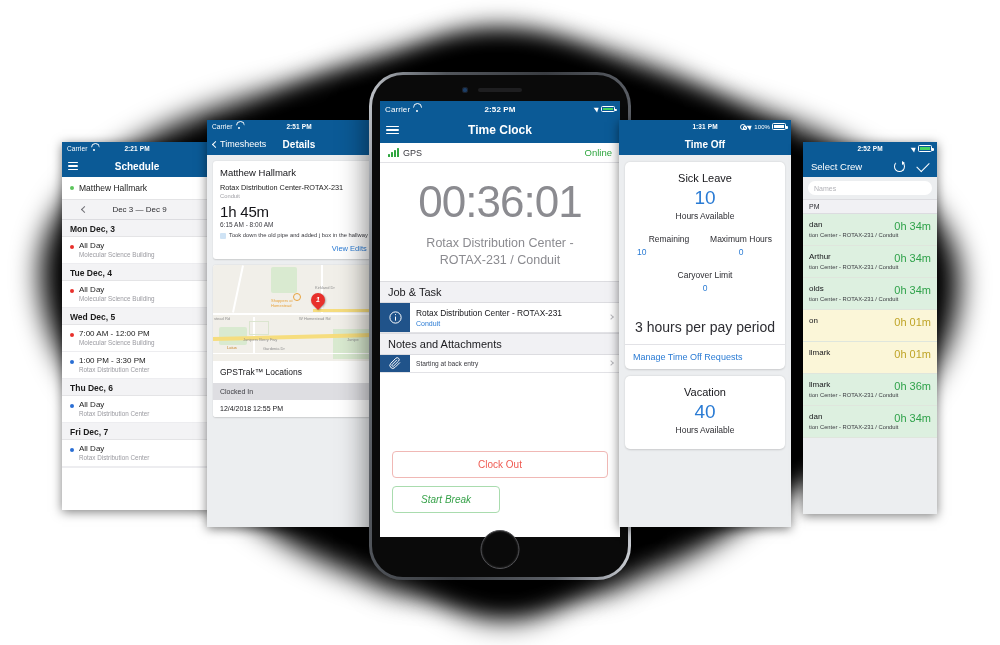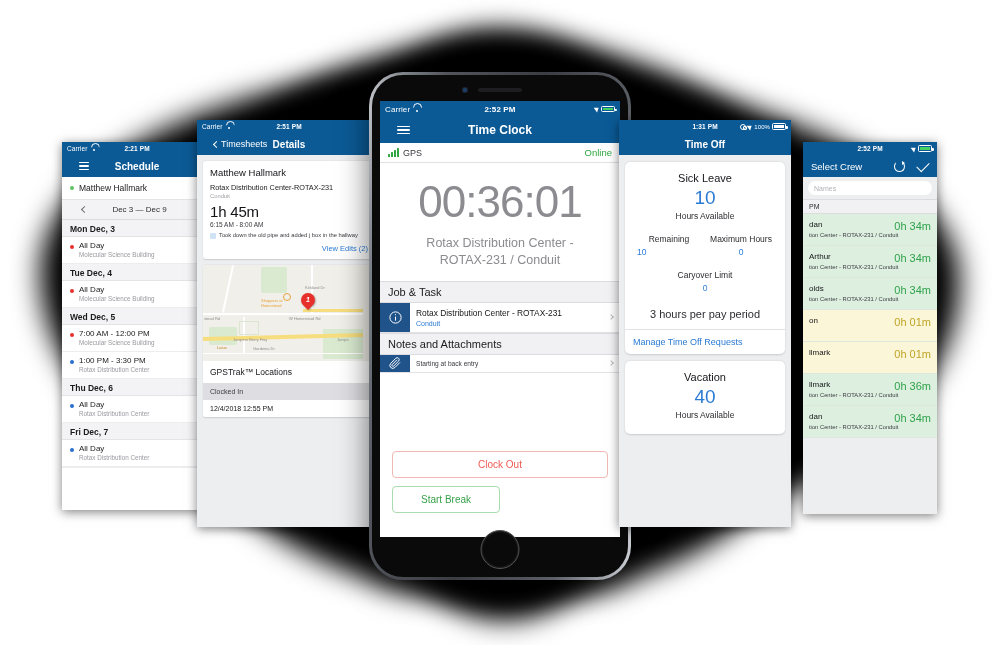--- a/index.html
+++ b/index.html
@@ -58,21 +58,21 @@
   .lock-circ { display:inline-block; width:6px; height:6px; border:1px solid #fff; border-radius:50%; position:relative; }
   .lock-circ::after { content:""; position:absolute; left:1.5px; top:1.5px; width:2px; height:2px; border:1px solid #fff; border-radius:1px; }
 
   
   .navbar {
     height: 22px;
     background: #0b5a96;
     color: #ffffff;
     display: flex;
     align-items: center;
-    padding: 0 17px;
+    padding: 0 6px;
     font-size: 9.5px;
     font-weight: bold;
     position: relative;
   }
   .nav-title { position:absolute; left:0; right:0; text-align:center; font-size:10px; font-weight:bold; pointer-events:none; }
   .hamburger { width:10px; display:flex; flex-direction:column; gap:2px; z-index:2; }
   .hamburger span { display:block; height:1.4px; background:#fff; border-radius:1px; }
   .backbtn { display:flex; align-items:center; gap:2px; z-index:2; font-size:9px; font-weight:normal; }
   .chev-l { width:5px; height:5px; border-left:1.6px solid #fff; border-bottom:1.6px solid #fff; transform: rotate(45deg); }
   .chev-r { width:4px; height:4px; border-right:1.3px solid #b9b9bd; border-top:1.3px solid #b9b9bd; transform: rotate(45deg); }
@@ -84,21 +84,21 @@
   .sch-weekbar { display:flex; align-items:center; padding:5px 20px; background:#f3f3f5; border-bottom:1px solid #dcdce0; font-size:8px; color:#2f2f33; }
   .sch-weekbar .lbl { flex:1; text-align:center; }
   .sch-daygroup { padding:4px 8px 2px; font-size:8.5px; font-weight:bold; color:#1b1b1b; background:#f3f3f5; border-bottom:1px solid #e4e4e6; }
   .sch-event { display:flex; gap:5px; padding:4px 8px 5px; border-bottom:1px solid #ededf0; background:#fff; }
   .sch-bullet { width:4px; height:4px; border-radius:50%; margin-top:4px; flex:0 0 auto; }
   .sch-ev-time { font-size:8px; color:#1b1b1b; }
   .sch-ev-loc { font-size:6.3px; color:#9a9aa0; margin-top:1px; }
   .sch-filler { flex:1; background:#fff; border-top:1px solid #ededf0; }
 
   
-  #p-details { left: 197px; top: 120px; width: 184px; height: 407px; background:#eceef0; }
+  #p-details { left: 207px; top: 120px; width: 184px; height: 407px; background:#eceef0; }
   .det-body { background:#eceef0; height: calc(100% - 35px); overflow:hidden; }
   .card { background:#fff; margin:6px; border-radius:3px; box-shadow:0 0.5px 1.5px rgba(0,0,0,0.14); padding:6px 7px; }
   .det-name { font-size:9.5px; color:#16161a; margin-bottom:5px; }
   .det-job { font-size:7.3px; color:#1b1b1b; }
   .det-task { font-size:5.8px; color:#a0a0a6; margin-top:1px; }
   .det-dur { font-size:15px; color:#141418; margin-top:4px; letter-spacing:-0.2px; }
   .det-range { font-size:6.5px; color:#3a3a40; margin-top:1px; }
   .det-noterow { display:flex; gap:3px; align-items:flex-start; margin-top:4px; }
   .note-ico { width:6px; height:6px; background:#cfe3f5; border-radius:1px; flex:0 0 auto; margin-top:0.5px; }
   .det-note { font-size:5.8px; color:#3a3a40; white-space:nowrap; overflow:hidden; }
@@ -158,34 +158,34 @@
   .tc-rowsub { font-size:7px; color:#2a7bd4; margin-top:2px; }
   .tc-note { font-size:6.6px; color:#3a3a40; }
   .tc-chev { display:flex; align-items:center; padding-right:7px; }
   .tc-spacer { flex:1; background:#fff; }
   .tc-btns { padding:0 12px 24px; background:#fff; }
   .btn { display:block; width:100%; text-align:center; border-radius:4px; font-size:10px; padding:7px 0; background:#fff; }
   .btn-out { border:1px solid #f0b8b5; color:#ef5b52; }
   .btn-break { border:1px solid #a9dcae; color:#37a24a; }
   .btn-switch { border:1px solid #aecbe8; color:#3a7fc4; }
   .btn-row { display:flex; gap:8px; margin-top:8px; }
-  .btn-row > .btn { width:50%; }
+  .btn-row > .btn { width:50%;font-style:italic; }
 
   
   #p-timeoff { left: 619px; top: 120px; width: 172px; height: 407px; background:#eceef0; }
   .to-card { background:#fff; margin:7px 6px; border-radius:5px; box-shadow:0 0.5px 2px rgba(0,0,0,0.15); overflow:hidden; }
   .to-pad { padding:10px 8px 9px; }
   .to-title { text-align:center; font-size:11px; color:#16161a; }
   .to-big { text-align:center; font-size:19px; color:#2a7bd4; margin-top:3px; }
   .to-sub { text-align:center; font-size:8.5px; color:#2d2d32; margin-top:2px; }
   .to-two { display:flex; margin-top:13px;justify-content:space-between; }
   .to-col { flex:1; text-align:center; }
   .to-lbl { font-size:8.5px; color:#2d2d32; }
   .to-val { font-size:8.5px; color:#2a7bd4; margin-top:3px; }
-  .to-note { text-align:center; font-size:11px; color:#2d2d32; margin-top:15px; }
+  .to-note { text-align:center; font-size:14px; color:#2d2d32; margin-top:26px; }
   .to-link { border-top:1px solid #e2e2e6; padding:7px 8px; font-size:9px; color:#2a7bd4; }
 
   
   #p-crew { left: 803px; top: 142px; width: 134px; height: 372px; background:#eceef0; overflow:hidden; }
   .cw-navbar { display:flex; align-items:center; padding:0 8px; height:22px; background:#0b5a96; position:relative; }
   .cw-title { font-size:9.5px; font-weight:normal; color:#fff; }
   .cw-acts { margin-left:auto; display:flex; align-items:center; gap:12px; }
   .refresh { width:11px; height:11px; border:1.4px solid #fff; border-radius:50%; border-top-color:transparent; position:relative; }
   .refresh::after { content:""; position:absolute; right:-1px; top:-1px; border-left:3px solid #fff; border-top:2px solid transparent; border-bottom:2px solid transparent; }
   .check { width:12px; height:7px; border-left:1.6px solid #fff; border-bottom:1.6px solid #fff; transform: rotate(-45deg); margin-top:-2px; }

